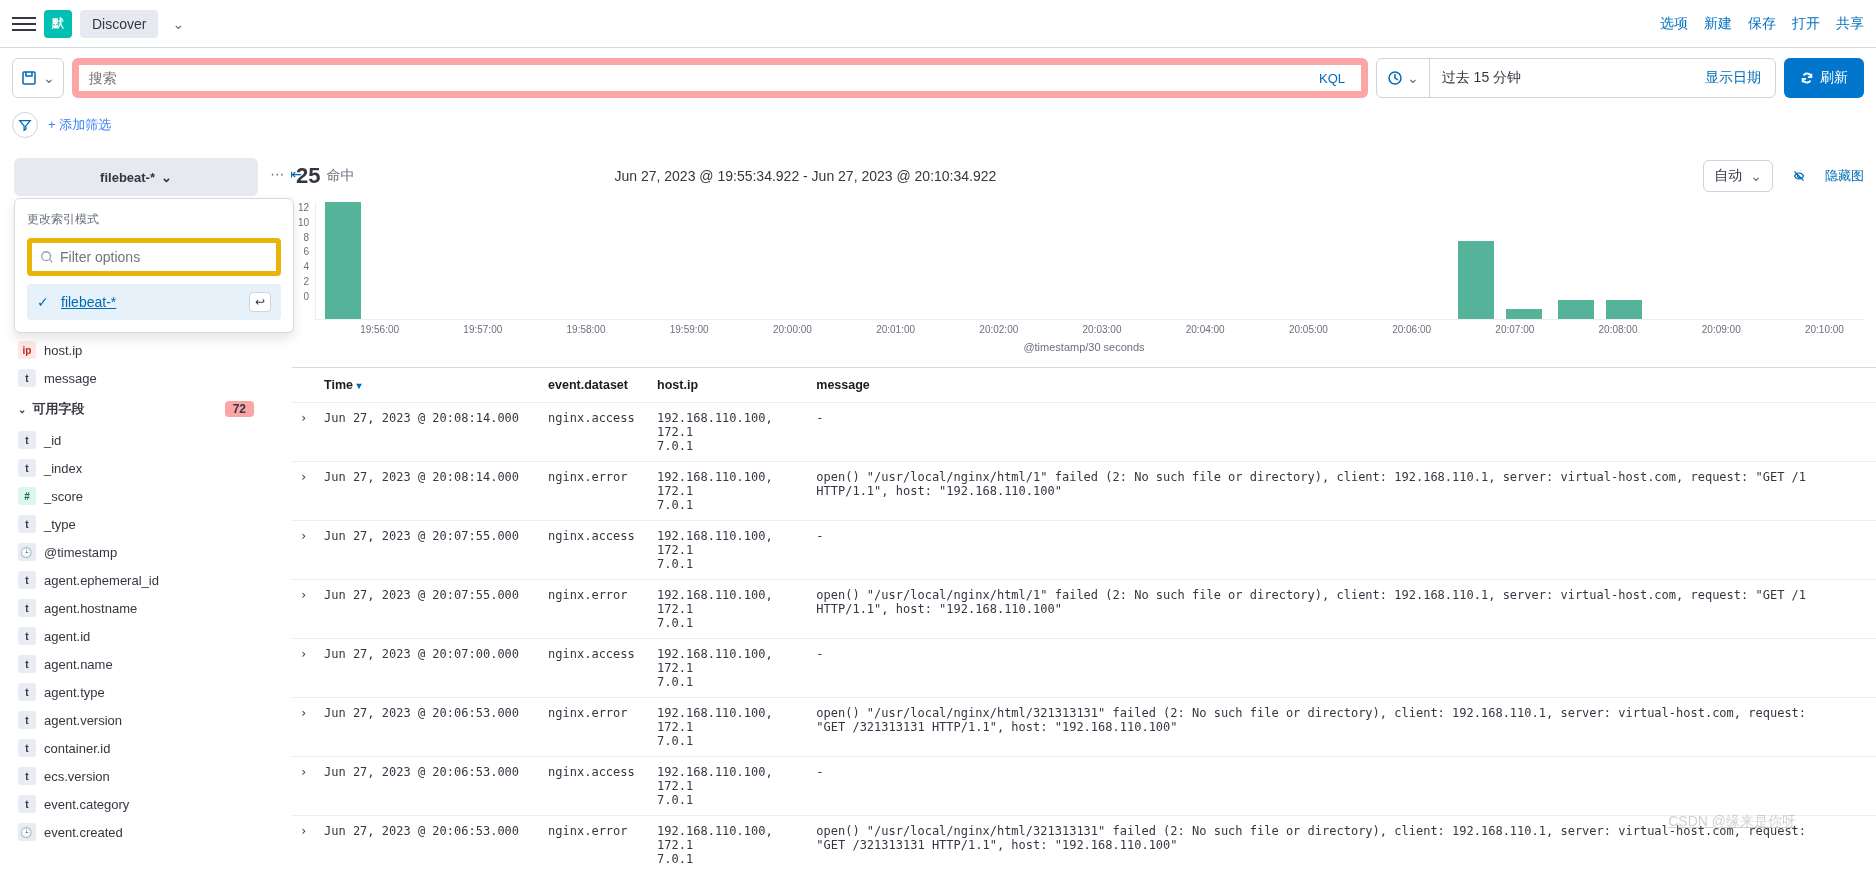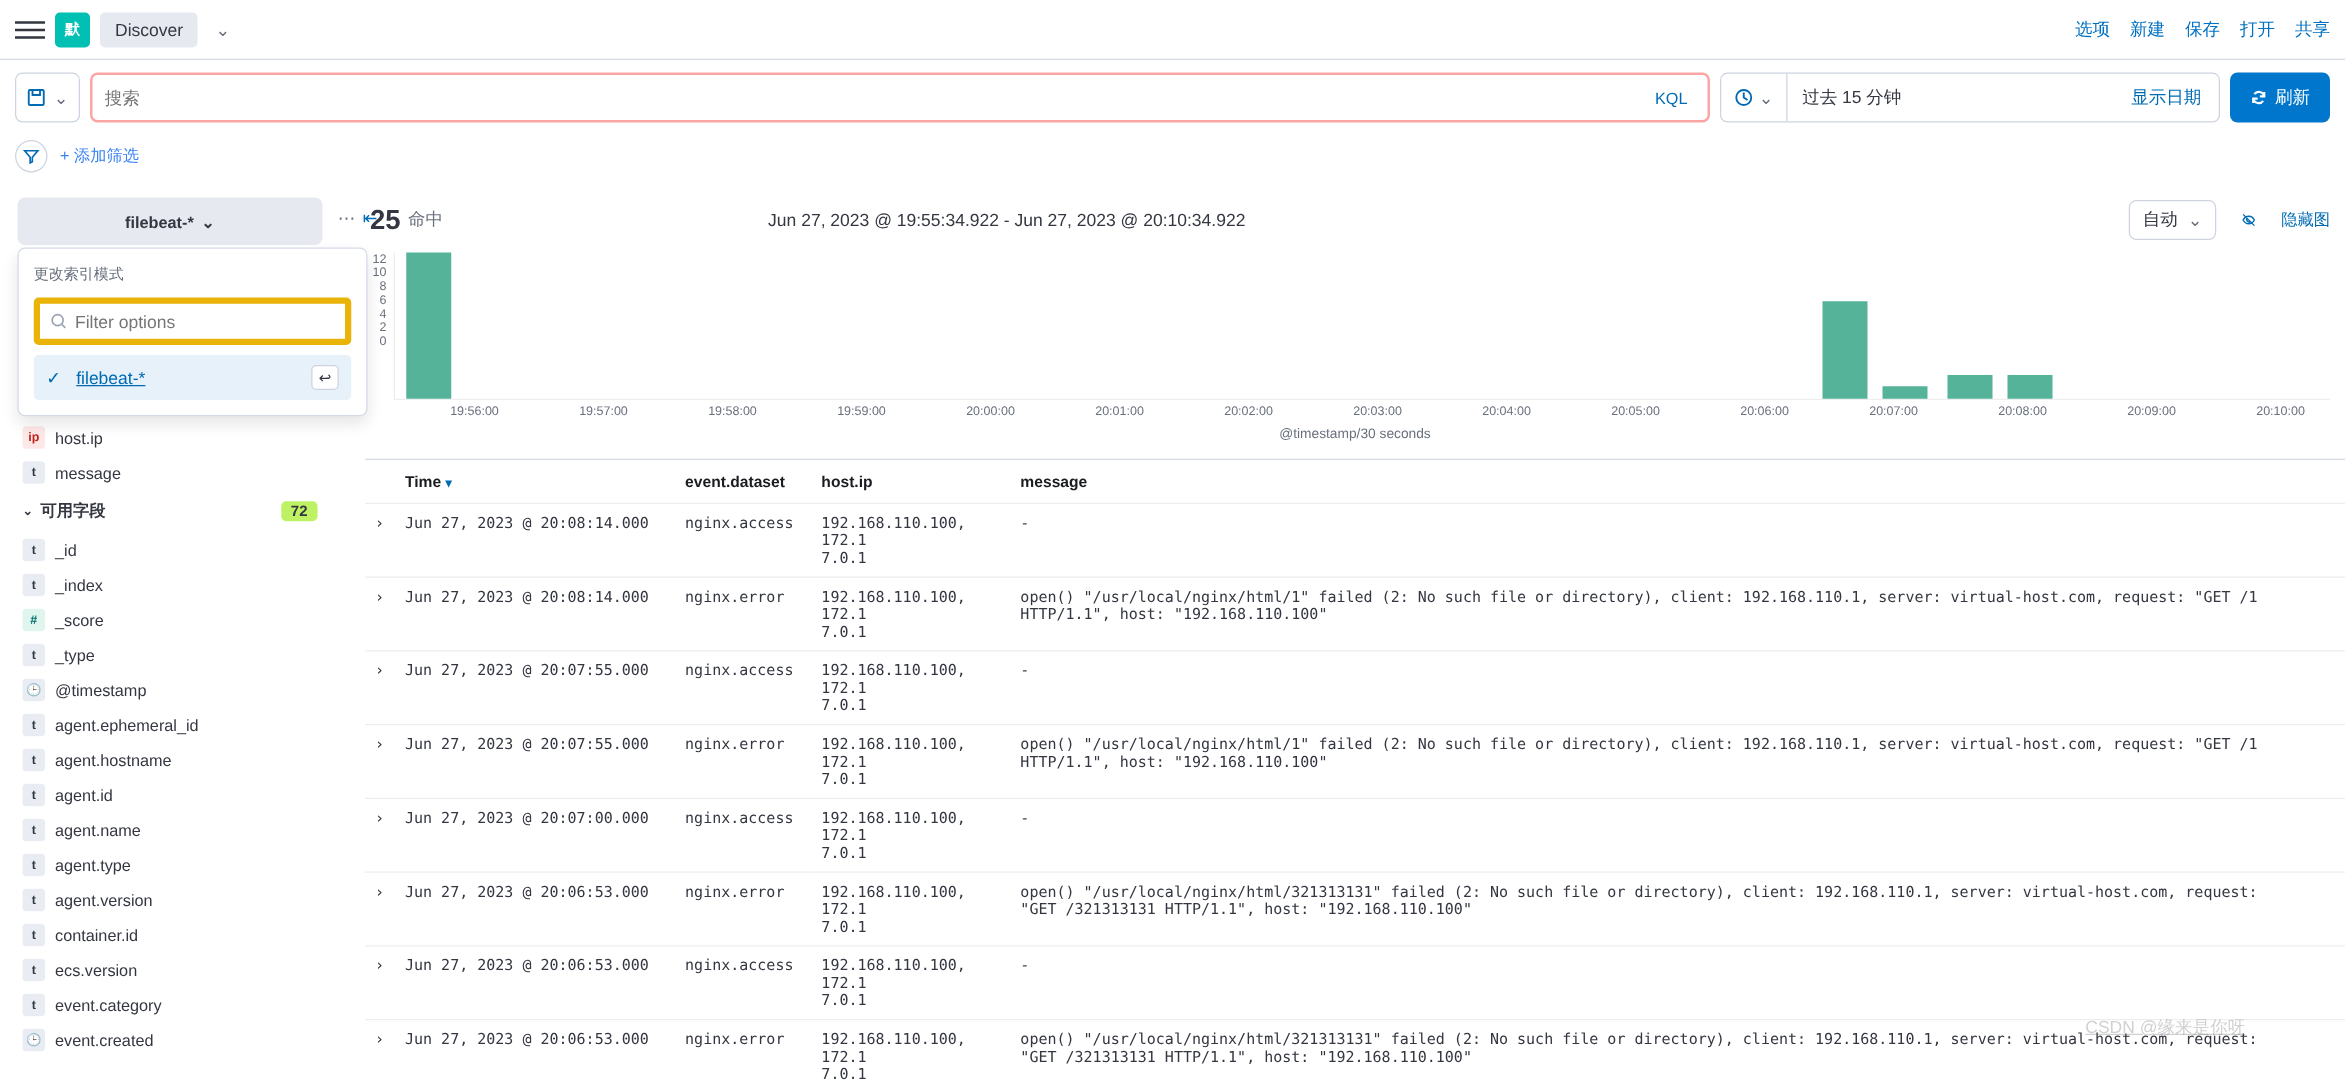--- a/index.html
+++ b/index.html
@@ -9,21 +9,21 @@
   .hamburger { width: 24px; height: 24px; display: flex; flex-direction: column; justify-content: center; gap: 4px; cursor: pointer; }
   .hamburger span { height: 2px; background: #343741; width: 100%; }
   .logo { width: 28px; height: 28px; background: #00bfb3; color: #fff; border-radius: 4px; display: flex; align-items: center; justify-content: center; font-weight: 700; font-size: 12px; }
   .discover-btn { background: #e6e9f0; border: none; padding: 6px 12px; border-radius: 4px; color: #343741; font-size: 14px; cursor: pointer; }
   .chevron { color: #69707d; margin-left: 6px; }
   .top-right { margin-left: auto; display: flex; gap: 16px; }
   .top-right a { color: #0071c2; text-decoration: none; font-size: 14px; cursor: pointer; }
   .query-bar { display: flex; align-items: center; gap: 8px; padding: 10px 12px; }
   .filter-toggle { display: flex; align-items: center; border: 1px solid #cdd3df; border-radius: 6px; height: 40px; padding: 0 8px; gap: 6px; cursor: pointer; }
   .filter-toggle svg { stroke: #006bb4; }
-  .search-box { flex: 1; display: flex; align-items: center; border: 2px solid #fca5a5; border-radius: 6px; height: 40px; padding: 0 10px; }
+  .search-box { flex: 1; display: flex; align-items: center; border: 7px solid #fca5a5; border-radius: 6px; height: 40px; padding: 0 10px; }
   .search-box input { flex: 1; border: none; outline: none; font-size: 14px; color: #69707d; }
   .kql { color: #006bb4; font-size: 13px; padding: 0 6px; }
   .time-picker { display: flex; align-items: center; border: 1px solid #cdd3df; border-radius: 6px; height: 40px; }
   .time-icon { padding: 0 10px; border-right: 1px solid #cdd3df; height: 100%; display: flex; align-items: center; color: #006bb4; }
   .time-text { padding: 0 12px; flex: 1; }
   .show-date { color: #006bb4; padding: 0 14px; cursor: pointer; }
   .refresh-btn { background: #07c; color: #fff; border: none; border-radius: 6px; height: 40px; padding: 0 16px; display: flex; align-items: center; gap: 6px; cursor: pointer; font-size: 14px; }
   .filter-row { display: flex; align-items: center; padding: 4px 12px 10px; gap: 10px; }
   .filter-pill { width: 26px; height: 26px; border: 1px solid #cdd3df; border-radius: 13px; display: flex; align-items: center; justify-content: center; color: #006bb4; cursor: pointer; }
   .add-filter { color: #3b82f6; font-size: 13px; cursor: pointer; }
@@ -43,30 +43,30 @@
   .popover-item .enter { background: #fff; border: 1px solid #cdd3df; border-radius: 4px; width: 22px; height: 20px; display: flex; align-items: center; justify-content: center; font-size: 12px; }
   .popover-item.plain .name { color: #343741; text-decoration: none; }
   .field-item { display: flex; align-items: center; padding: 5px 4px; gap: 8px; font-size: 13px; color: #343741; cursor: pointer; }
   .field-icon { width: 18px; height: 18px; border-radius: 3px; display: flex; align-items: center; justify-content: center; font-size: 10px; font-weight: 700; }
   .ft-ip { background: #fde7e7; color: #bd271e; }
   .ft-t { background: #e9edf3; color: #343741; }
   .ft-n { background: #e0f5ee; color: #00726b; }
   .ft-d { background: #e9edf3; color: #6a717d; }
   .section-header { display: flex; align-items: center; padding: 8px 4px; font-weight: 600; font-size: 13px; gap: 6px; }
   .section-header .caret { font-size: 10px; }
-  .badge { background: #bef264; border-radius: 4px; padding: 1px 8px; font-size: 12px; margin-left: auto; }
+  .badge { background: #fca5a5; border-radius: 4px; padding: 1px 8px; font-size: 12px; margin-left: auto; }
   .content { flex: 1; padding: 8px 0 0 20px; overflow: hidden; display: flex; flex-direction: column; }
   .hits-row { display: flex; align-items: center; padding: 4px 12px 2px 4px; }
   .hits-count { font-size: 22px; font-weight: 700; margin-right: 6px; }
   .hits-label { color: #69707d; }
   .time-range { margin: 0 auto 0 260px; color: #343741; font-size: 14px; }
   .auto-select { border: 1px solid #cdd3df; border-radius: 6px; padding: 6px 10px; font-size: 14px; display: flex; align-items: center; gap: 8px; cursor: pointer; }
   .hide-chart { color: #006bb4; margin-left: 20px; font-size: 13px; display: flex; align-items: center; gap: 20px; cursor: pointer; }
   .chart-area { display: flex; padding: 8px 12px 0 0; }
-  .y-axis { display: flex; flex-direction: column; align-items: flex-end; padding: 0 6px 18px 6px; font-size: 10px; color: #69707d; height: 118px; }
+  .y-axis { display: flex; flex-direction: column; justify-content: space-between; align-items: flex-end; padding: 0 6px 18px 6px; font-size: 10px; color: #69707d; height: 118px; }
   .plot { flex: 1; position: relative; height: 118px; border-left: 1px solid #eee; border-bottom: 1px solid #eee; }
   .bar { position: absolute; bottom: 0; width: 36px; background: #54b399; }
   .x-axis { display: flex; padding: 4px 0 0 36px; font-size: 10px; color: #69707d; }
   .x-tick { flex: 1; text-align: center; }
   .x-label { text-align: center; font-size: 11px; color: #69707d; padding: 6px 0 8px; }
   .table-wrap { flex: 1; overflow: auto; border-top: 1px solid #d3dae6; margin-top: 6px; }
   .data-table { width: 100%; border-collapse: collapse; font-size: 12.5px; }
   .data-table th { text-align: left; padding: 10px 8px; font-weight: 600; border-bottom: 1px solid #eee; color: #1a1c21; }
   .data-table th.time-col { color: #1a1c21; }
   .sort-caret { font-size: 10px; color: #006bb4; }

